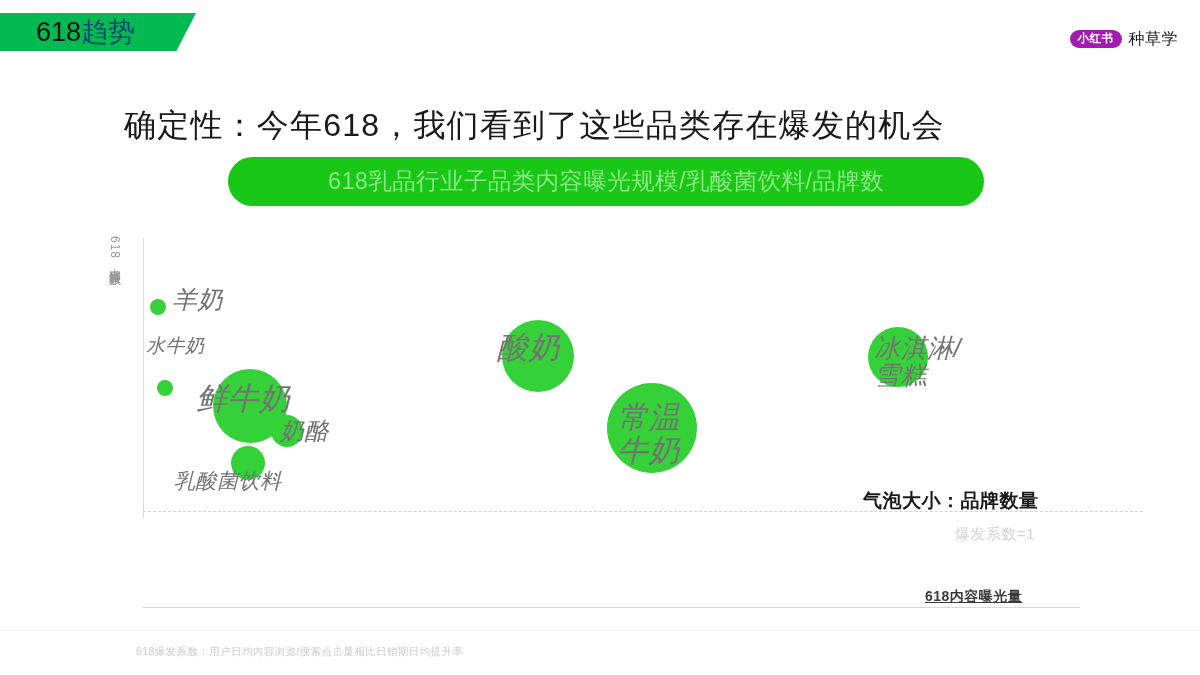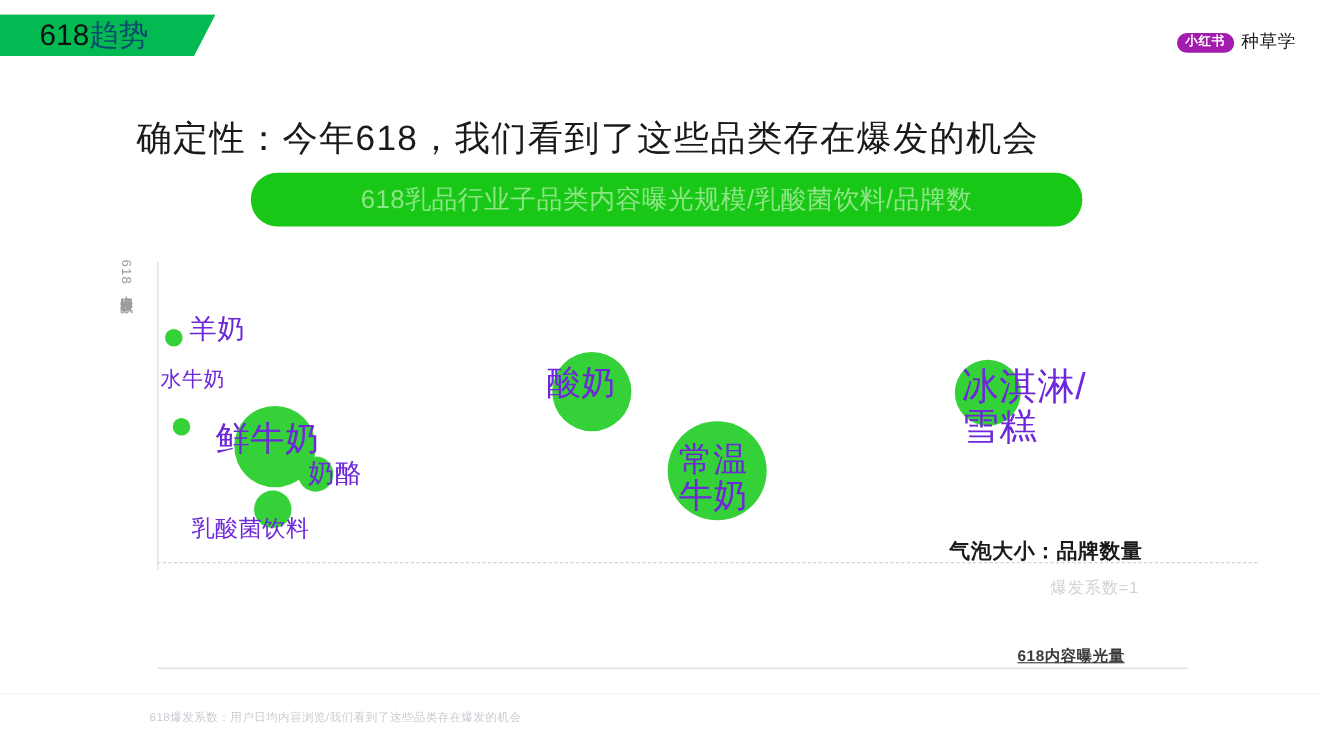--- a/index.html
+++ b/index.html
@@ -109,22 +109,22 @@
     font-size:19px;color:#1a1a1a;font-weight:bold;
     letter-spacing:0.5px;white-space:nowrap;margin-left:25px;
   }
 
   .bubble{
     position:absolute;border-radius:50%;
     background:#35d138;
   }
   .bubble-label{
     position:absolute;
-    color:#6d28d9;white-space:pre;
-    line-height:1.05;letter-spacing:0.5px;
+    color:#737373;white-space:pre;
+    line-height:1.05;letter-spacing:0.5px;font-style:italic;
   }
 
   
   .footnote{
     position:absolute;left:136px;top:645px;
     font-size:10.5px;color:#c9ccd1;
     letter-spacing:0.4px;white-space:nowrap;
   }
   .bottom-rule{
     position:absolute;left:0;bottom:44px;
@@ -169,21 +169,21 @@
         <div class="bubble" style="left: 607px; top: 153px; width: 90px; height: 90px; background: rgb(53, 209, 56);"></div>
         <div class="bubble" style="left: 868px; top: 97px; width: 60px; height: 60px; background: rgb(53, 209, 56);"></div>
         <div class="bubble-label" style="left: 172px; top: 56px; font-size: 25px;">羊奶</div>
         <div class="bubble-label" style="left: 146px; top: 106px; font-size: 19px;">水牛奶</div>
         <div class="bubble-label" style="left: 196px; top: 153px; font-size: 31px;">鲜牛奶</div>
         <div class="bubble-label" style="left: 280px; top: 188px; font-size: 24px;">奶酪</div>
         <div class="bubble-label" style="left: 174px; top: 240px; font-size: 21px;">乳酸菌饮料</div>
         <div class="bubble-label" style="left: 497px; top: 102px; font-size: 31px;">酸奶</div>
         <div class="bubble-label" style="left: 617px; top: 172px; font-size: 31px;">常温
 牛奶</div>
-        <div class="bubble-label" style="left: 874px; top: 105px; font-size: 34px;">冰淇淋/
+        <div class="bubble-label" style="left: 874px; top: 105px; font-size: 26px;">冰淇淋/
 雪糕</div>
       </div>
   </div>
 
   <div class="bottom-rule"></div>
-  <div class="footnote">618爆发系数：用户日均内容浏览/我们看到了这些品类存在爆发的机会</div>
+  <div class="footnote">618爆发系数：用户日均内容浏览/搜索点击量相比日销期日均提升率</div>
 
 </div>
 
 </body></html>

